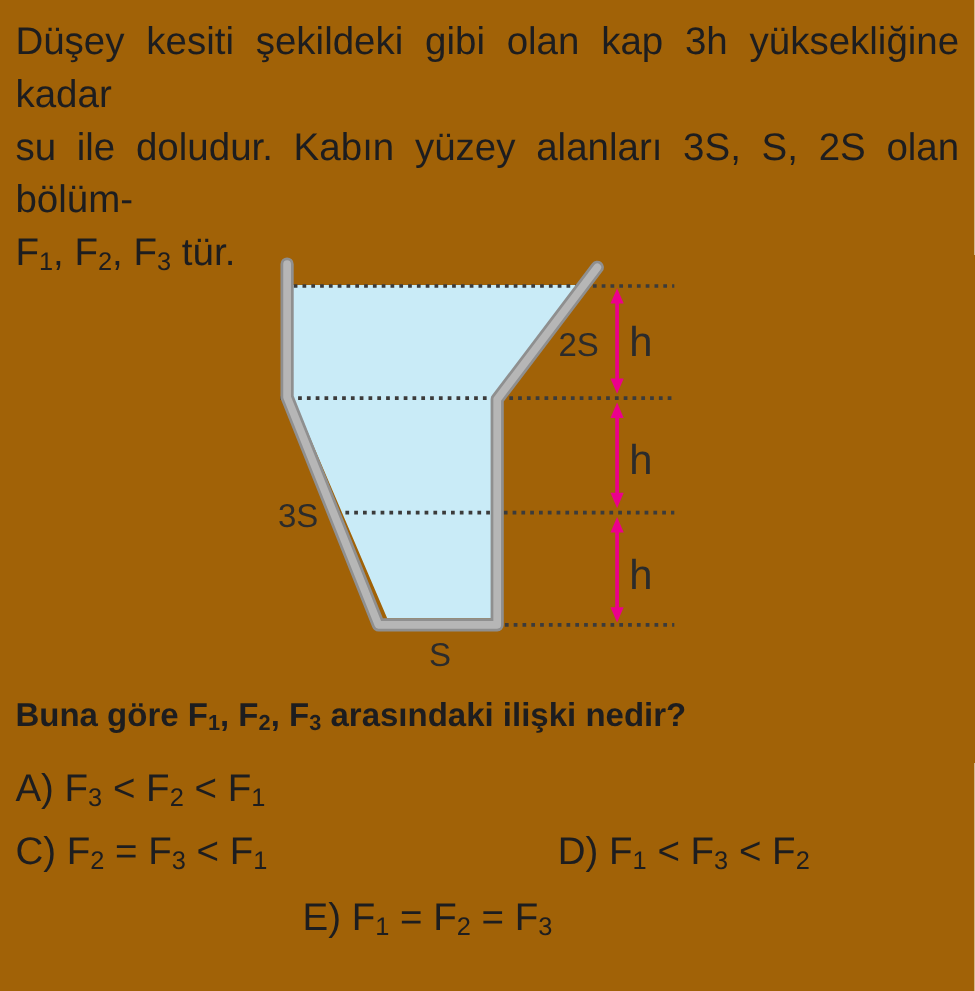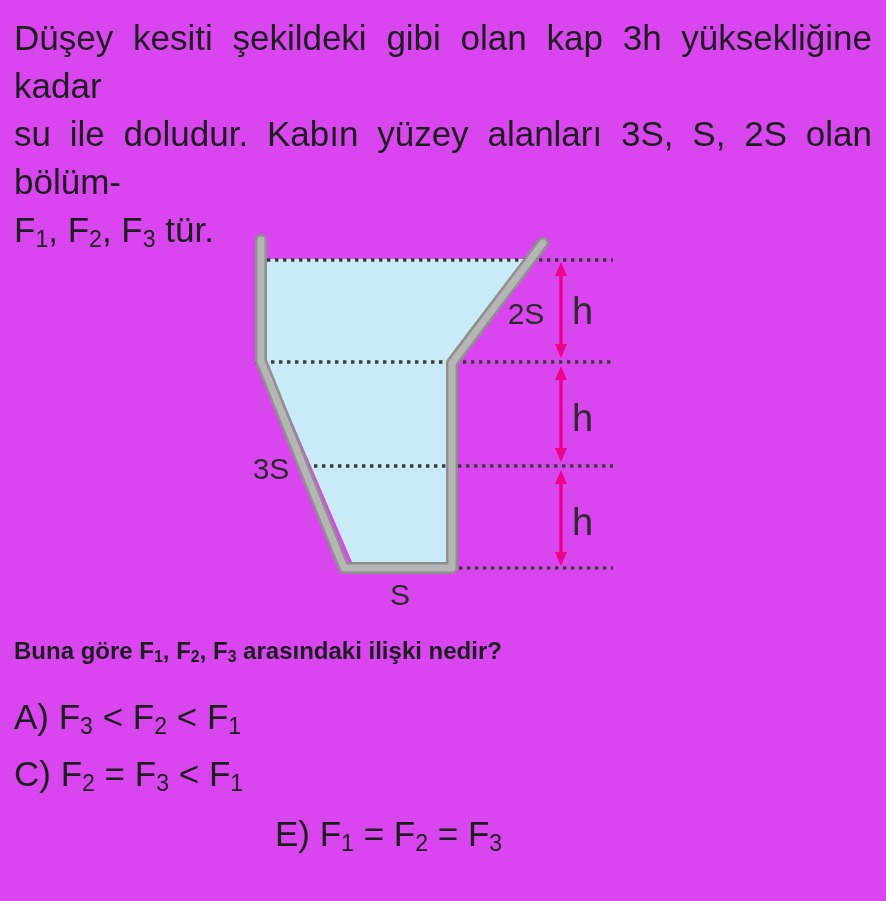--- a/index.html
+++ b/index.html
@@ -1,37 +1,37 @@
 <!DOCTYPE html>
 <html><head>
 <meta charset="utf-8">
 <style>
   html, body { margin:0; padding:0; background:#ffffff; }
   body {
     width:886px; height:901px;
     font-family:"Liberation Sans", sans-serif;
     color:#1d1d1f;
   }
-  .page { position:relative; width:886px; height:901px; overflow:hidden; background:#d946ef; }
+  .page { position:relative; width:886px; height:901px; overflow:hidden; background:#a16207; }
 
   
   .intro { position:absolute; left:14px; top:14px; width:858px; font-size:35px; line-height:48px; }
   .intro .line { white-space:nowrap; }
   .intro .line.justify { white-space:normal; text-align:justify; text-align-last:justify; text-justify:inter-word; }
 
   sub { font-size:0.66em; line-height:0; vertical-align:-0.20em; }
 
   
   .figure { position:absolute; left:230px; top:225px; width:400px; height:390px; }
   .figure text { fill:#2b2b2b; }
   .lbl-s  { font-size:30px; }
   .lbl-h  { font-size:38px; }
 
   
-  .question { position:absolute; left:14px; top:627px; font-size:24px; font-weight:bold; line-height:48px; white-space:nowrap; }
+  .question { position:absolute; left:14px; top:627px; font-size:30px; font-weight:bold; line-height:48px; white-space:nowrap; }
   .option { position:absolute; font-size:35px; line-height:44px; white-space:nowrap;text-align:right; }
   .opt-a { left:14px;  top:695px; }
   .opt-b { left:507px; top:695px; }
   .opt-c { left:14px;  top:752px; }
   .opt-d { left:507px; top:752px; }
   .opt-e { left:275px; top:812px; }
 </style>
 </head>
 <body>
 
@@ -77,15 +77,16 @@
 
     <text class="lbl-h" x="572" y="324">h</text>
     <text class="lbl-h" x="572" y="431">h</text>
     <text class="lbl-h" x="572" y="535">h</text>
   </svg>
 
   <div class="question">Buna göre F<sub>1</sub>, F<sub>2</sub>, F<sub>3</sub> arasındaki ilişki nedir?</div>
 
   <div class="option opt-a">A) F<sub>3</sub> &lt; F<sub>2</sub> &lt; F<sub>1</sub></div>
   <div class="option opt-c">C) F<sub>2</sub> = F<sub>3</sub> &lt; F<sub>1</sub></div>
+  <div class="option opt-d">D) F<sub>1</sub> &lt; F<sub>3</sub> &lt; F<sub>2</sub></div>
   <div class="option opt-e">E) F<sub>1</sub> = F<sub>2</sub> = F<sub>3</sub></div>
 
 </div>
 
 </body></html>

